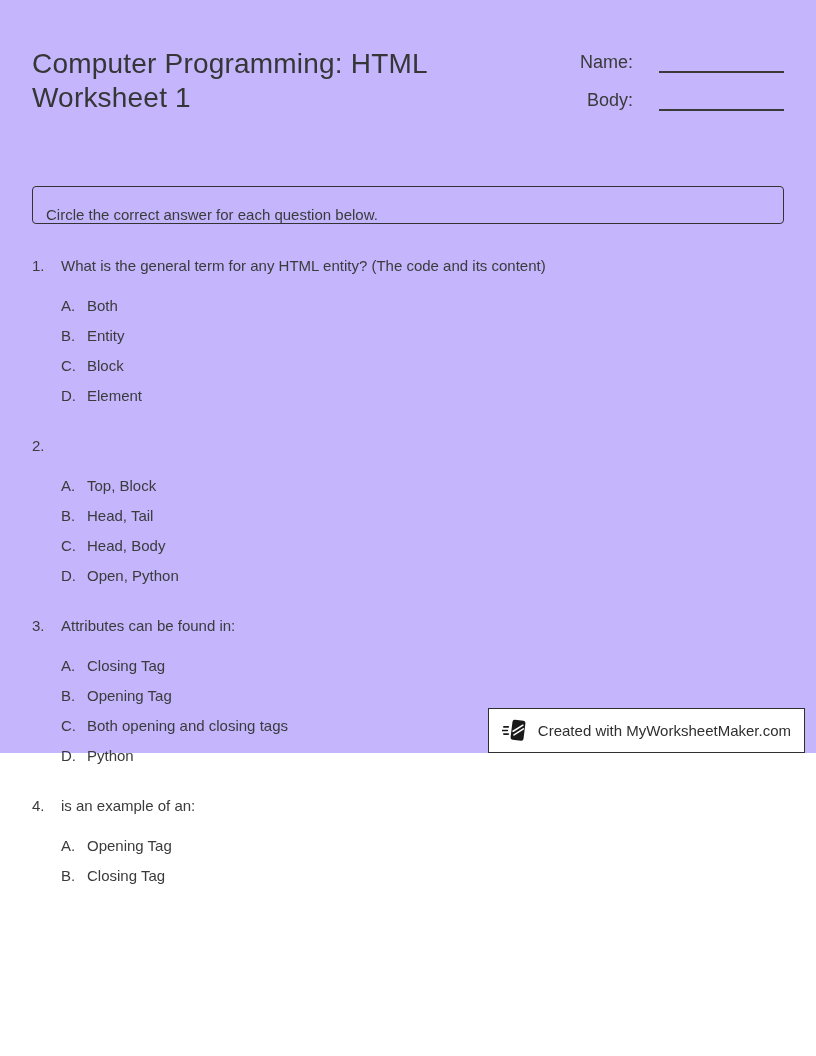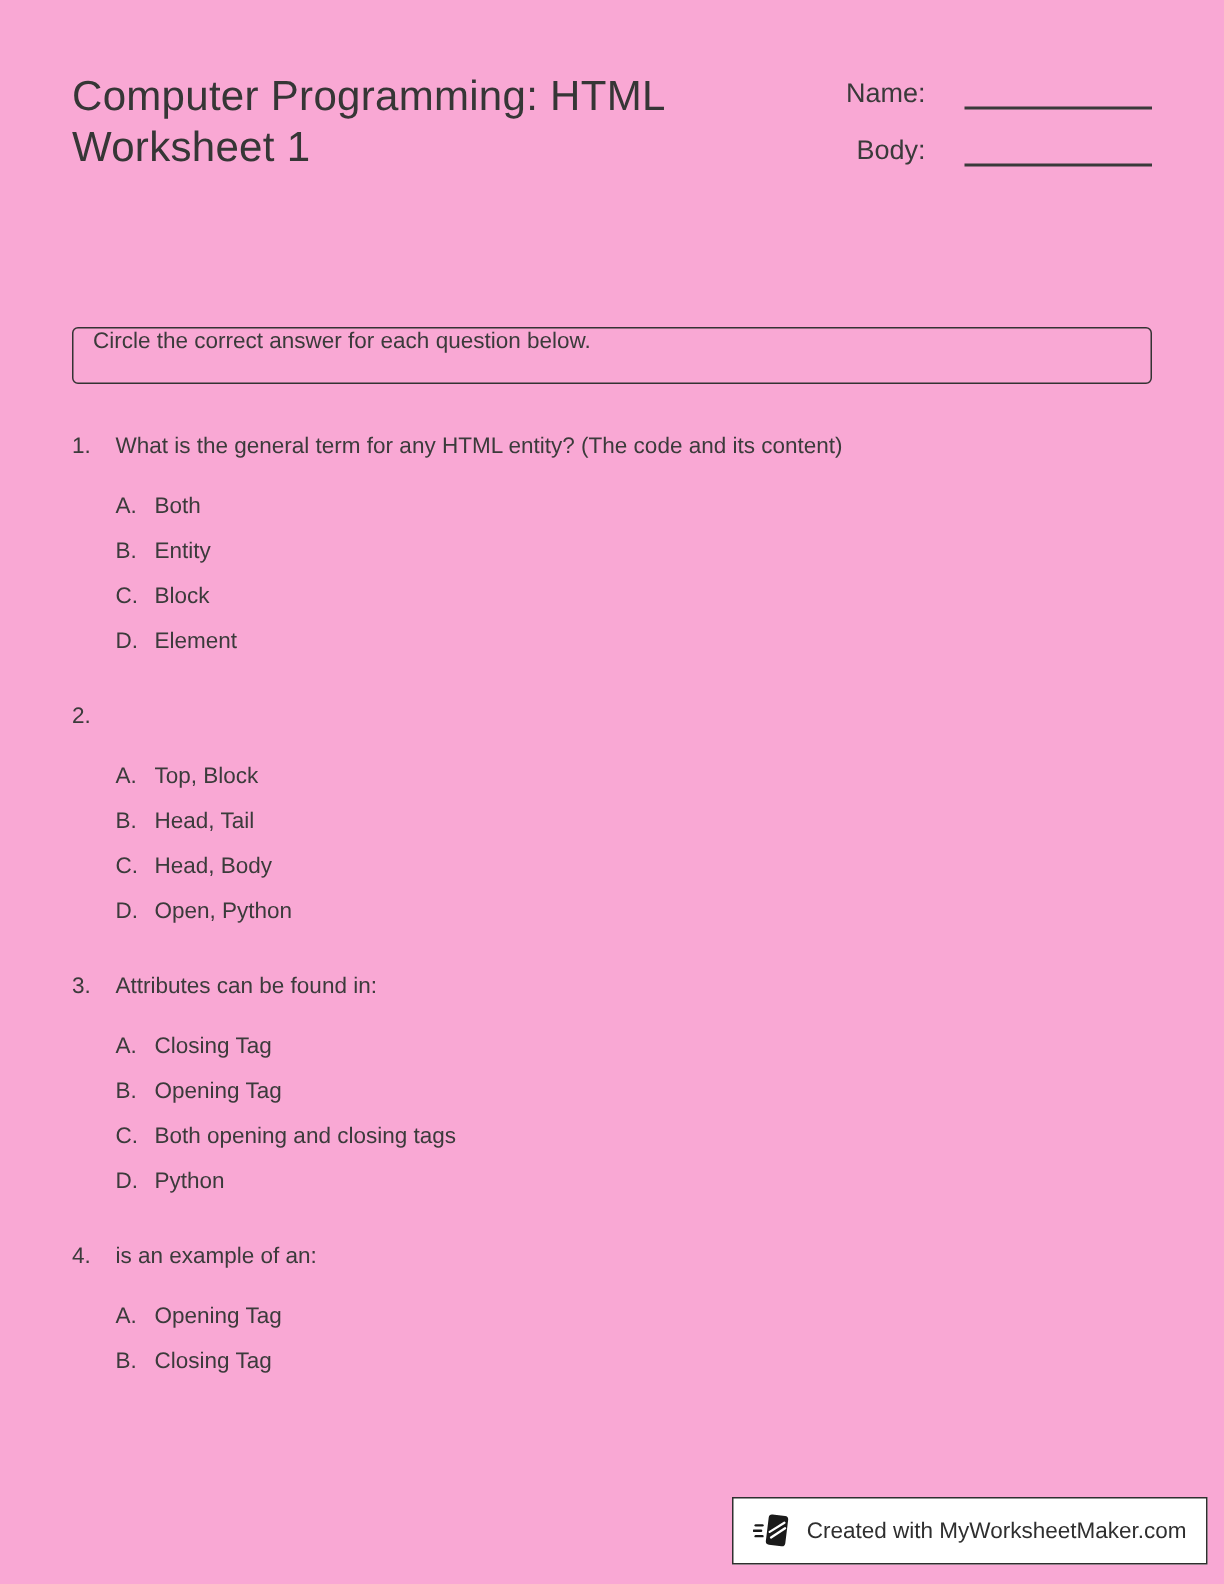--- a/index.html
+++ b/index.html
@@ -6,23 +6,23 @@
   html, body { background: #ffffff; }
   body {
     width: 816px; height: 1056px;
     font-family: "Liberation Sans", sans-serif;
     color: #3b3b3b;
     position: relative;
     overflow: hidden;
   }
   .page {
     position: relative;
-    width: 816px; height: 1056px;
-    padding: 0 48px;
-    background: #f9a8d4;
+    width: 816px; height: 753px;
+    padding: 0 32px;
+    background: #c4b5fd;
   }
   
   .header {
     display: flex;
     justify-content: space-between;
     padding-top: 47px;
   }
   .title {
     font-size: 28px;
     line-height: 34px;
@@ -50,26 +50,26 @@
   .nd-line {
     width: 125px;
     height: 1px;
     border-bottom: 2px solid #3a3a3a;
     margin-left: 9px;
     position: relative;
     top: 5px;
   }
   
   .instruction-box {
-    margin-top: 92px;
+    margin-top: 60px;
     height: 38px;
     border: 1.5px solid #333333;
     border-radius: 4px;
     display: flex;
-    align-items: flex-start;
+    align-items: flex-end;
     padding: 0 13px;
     font-size: 15px;
     color: #3b3b3b;
   }
   
   .questions { margin-top: 32px; }
   .question { margin-bottom: 30px; }
   .q-line {
     display: flex;
     font-size: 15px;
@@ -83,21 +83,21 @@
     font-size: 15px;
     line-height: 20px;
     color: #3b3b3b;
   }
   .option + .option { margin-top: 10px; }
   .opt-letter { width: 26px; flex-shrink: 0; }
   
   .footer-credit {
     position: absolute;
     right: 11px;
-    bottom: 13px;
+    bottom: 0;
     border: 1.5px solid #2f2f2f;
     background: #ffffff;
     display: flex;
     align-items: center;
     gap: 9px;
     padding: 8px 13px;
     cursor: pointer;
   }
   .footer-credit .logo { width: 27px; height: 27px; display: block; }
   .footer-text {

